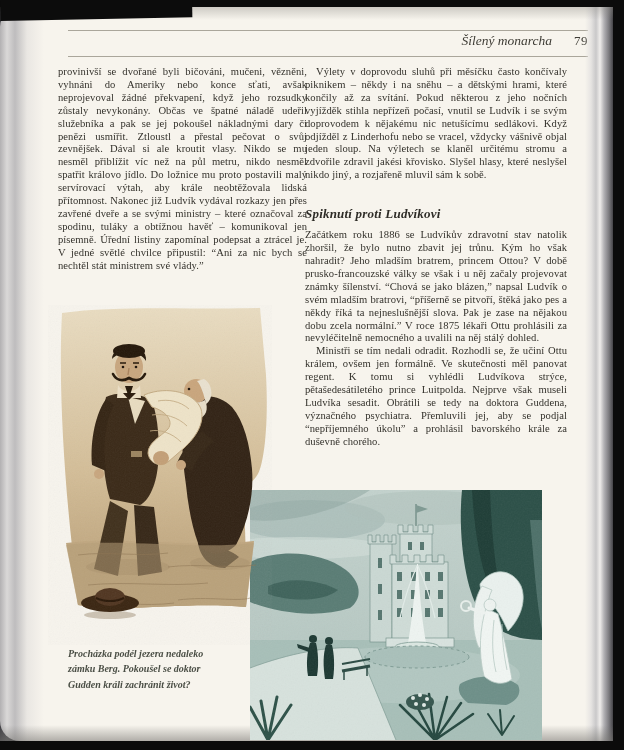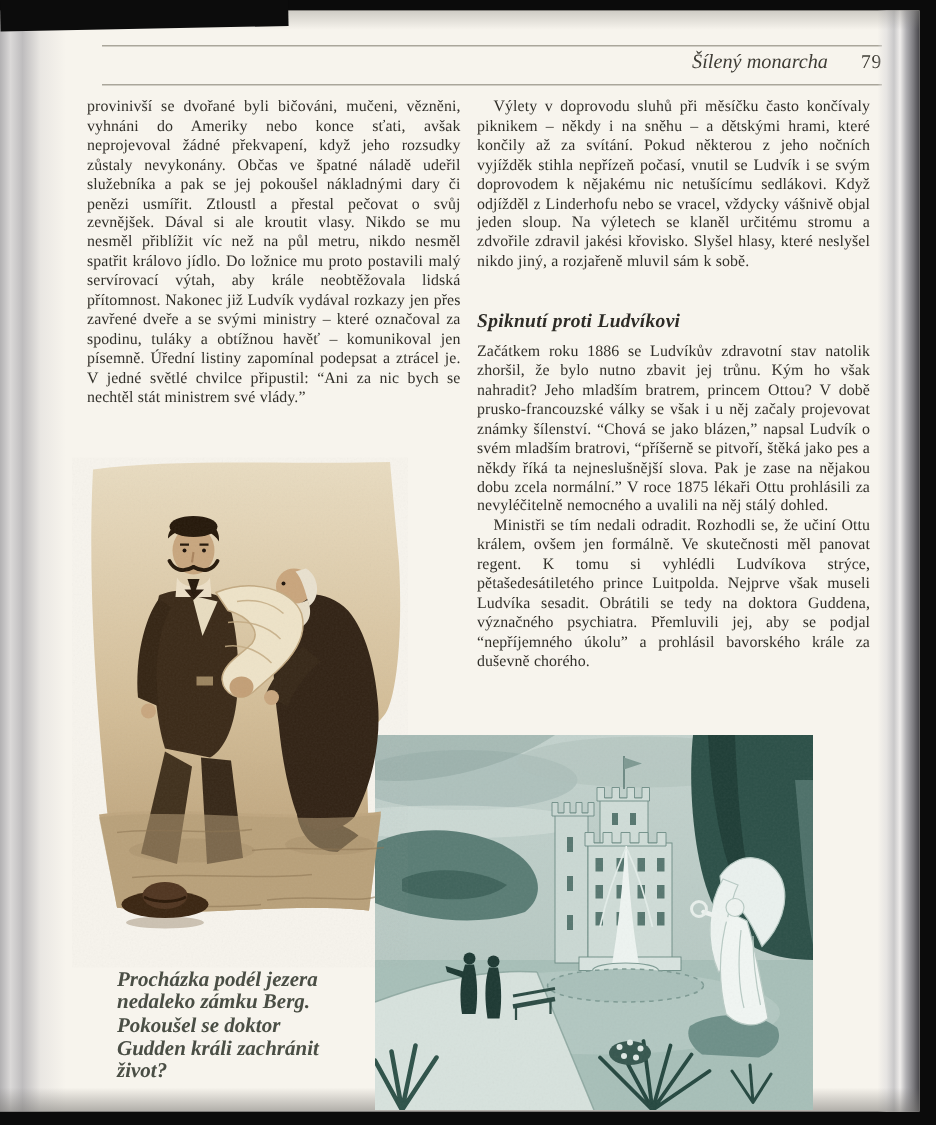--- a/index.html
+++ b/index.html
@@ -4,20 +4,21 @@
 <style>
   html,body{margin:0;padding:0;}
   body{
     width:624px;height:750px;position:relative;overflow:hidden;
     background:#0b0b0b;
     font-family:"Liberation Serif", serif;
   }
   .page{
     position:absolute;left:0;top:7px;width:613px;height:734px;
     background:#f7f4ed;
+    border-radius:20px;
   }
   .gutter-shadow{
     position:absolute;left:0;top:0;bottom:0;width:44px;pointer-events:none;
     background:linear-gradient(90deg,
       rgba(110,110,120,.50) 0px, rgba(178,178,186,.42) 7px,
       rgba(128,128,138,.48) 15px, rgba(198,196,199,.28) 27px,
       rgba(247,244,237,0) 44px);
   }
   .right-edge{
     position:absolute;right:0;top:0;bottom:0;width:28px;pointer-events:none;
@@ -46,34 +47,33 @@
     color:#3e3c35;
   }
   .running-head .title{font-style:italic;font-size:13.5px;}
   .running-head .pagenum{font-size:13px;letter-spacing:.5px;}
   .col{position:absolute;top:59px;color:#33312b;}
   .col p{
     margin:0;font-size:10.6px;line-height:12.9px;text-align:justify;
     letter-spacing:.05px;word-spacing:.2px;
   }
   .col-left{left:58px;width:249px;}
-  .col-right{left:318px;width:262px;}
+  .col-right{left:305px;width:262px;}
   .col .indent{text-indent:11px;}
   .section-heading{
     font-size:13px;font-weight:bold;font-style:italic;
     margin:24px 0 7px 0;color:#2e2c27;letter-spacing:.2px;
   }
   .illus-fight{position:absolute;left:48px;top:298px;width:224px;height:340px;z-index:2;}
   .illus-castle{position:absolute;left:250px;top:483px;width:292px;height:250px;z-index:1;}
   .illus-castle svg{display:block;}
   .caption{
     position:absolute;left:68px;top:639px;width:142px;z-index:3;
-    font-style:italic;font-weight:bold;font-size:14px;line-height:15.3px;
+    font-style:italic;font-weight:bold;font-size:10px;line-height:15.3px;
     color:#4a4e45;
-    margin-left:10px;
   }
 </style>
 </head>
 <body>
 
 <div class="scan">
 
   <div class="page">
 
     <div class="rule rule-top"></div>

